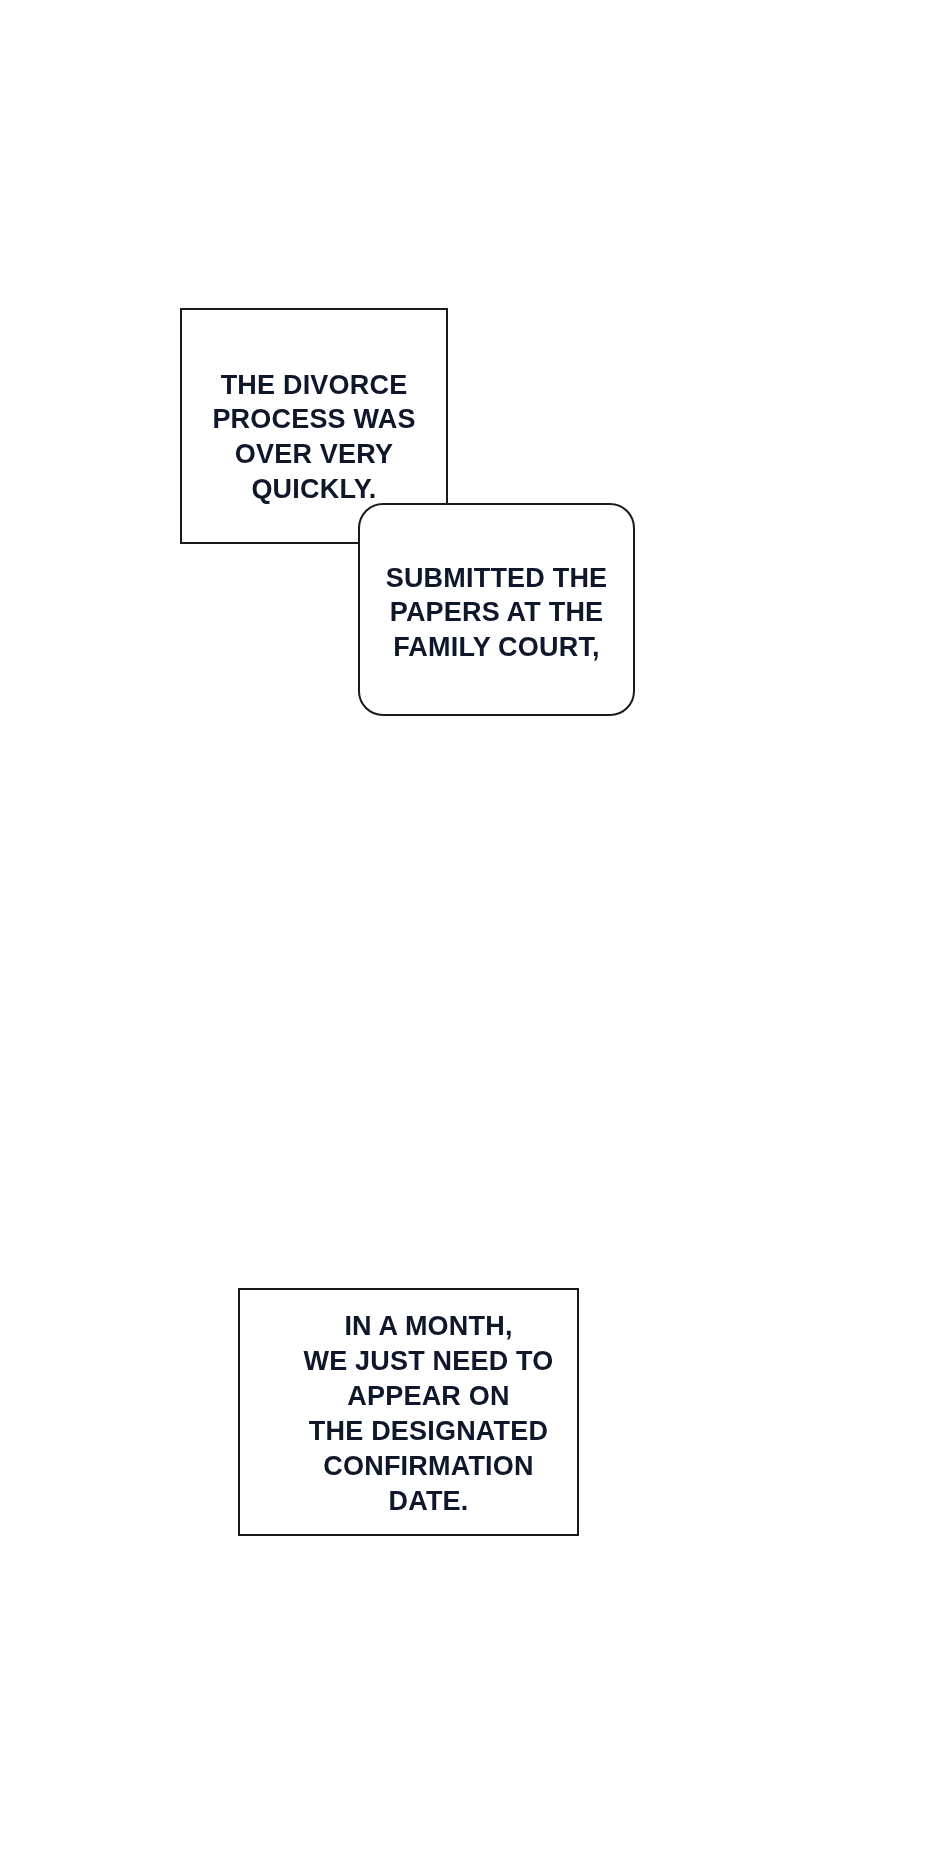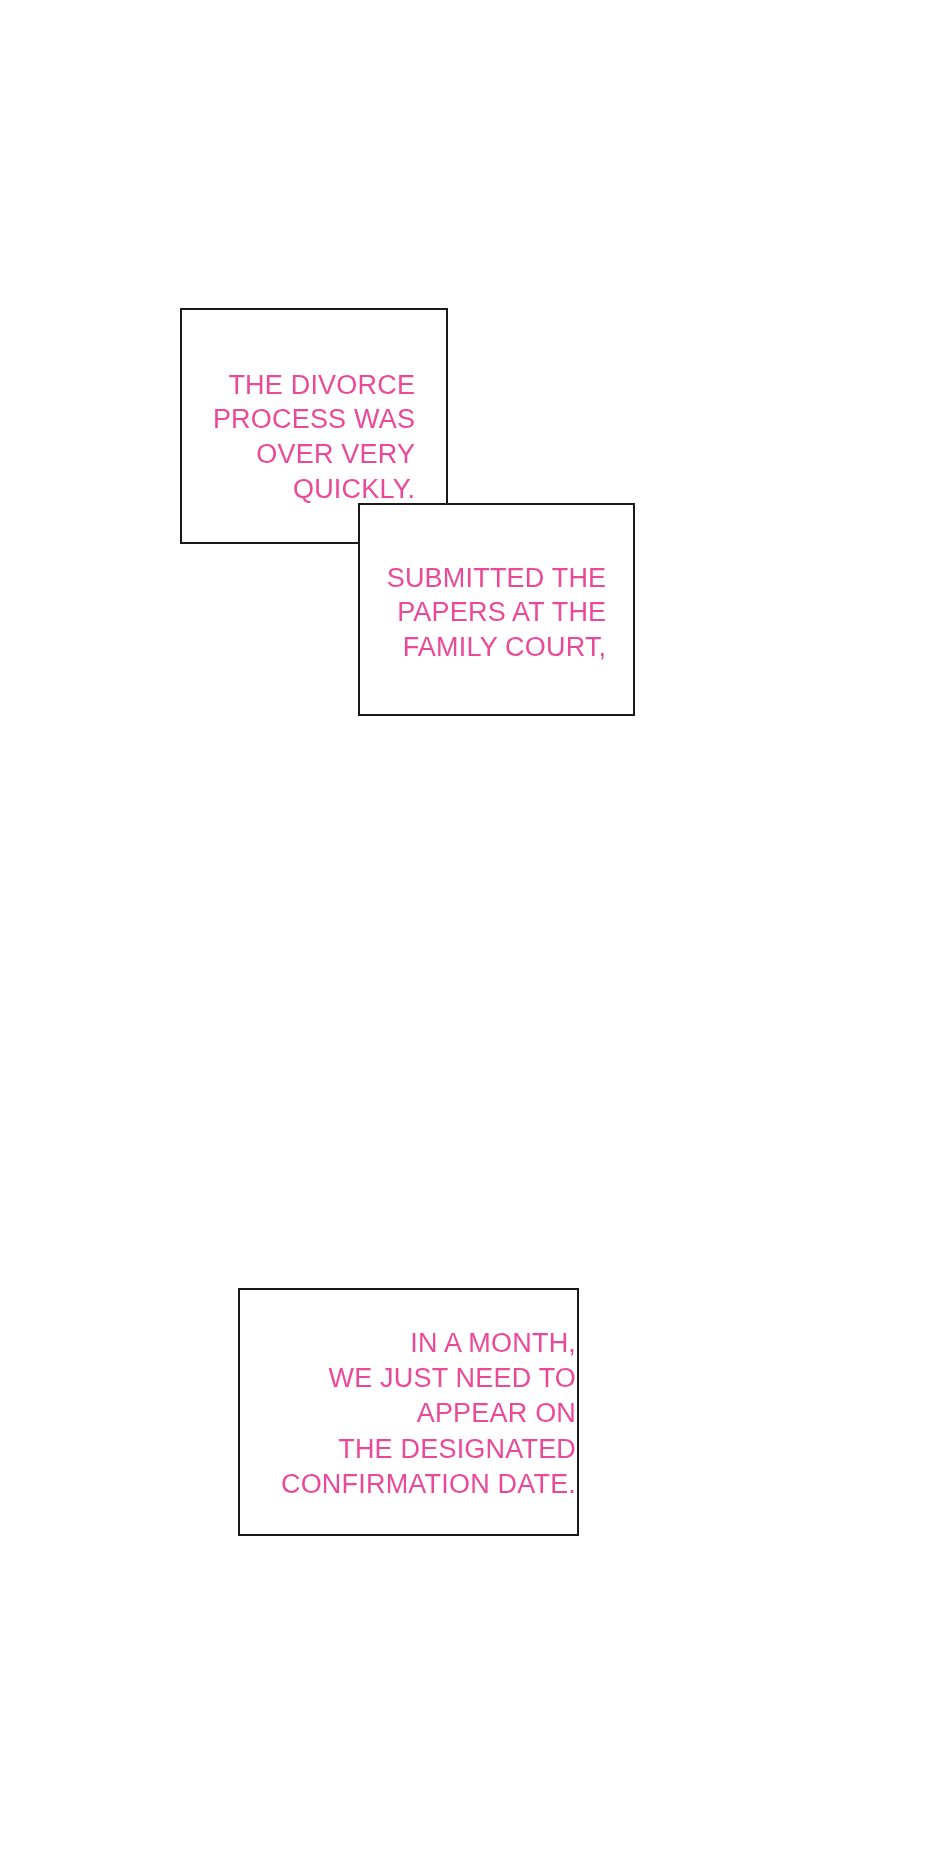--- a/index.html
+++ b/index.html
@@ -25,23 +25,23 @@
     position: absolute;
     background: #ffffff;
     border: 2px solid #1a1a1a;
     box-sizing: border-box;
     display: flex;
     align-items: center;
     justify-content: center;
   }
 
   .panel-text {
-    text-align: right;
-    color: #ec4899;
-    font-weight: 400;
+    text-align: center;
+    color: #0f172a;
+    font-weight: 700;
     letter-spacing: 0.2px;
     white-space: pre-line;
     font-stretch: condensed;
   }
 
   
   #panel-divorce {
     left: 180px;
     top: 308px;
     width: 268px;
@@ -54,20 +54,21 @@
     margin-top: 22px;
   }
 
   
   #panel-court {
     left: 358px;
     top: 503px;
     width: 277px;
     height: 213px;
     z-index: 2;
+    border-radius: 25px;
   }
   #panel-court .panel-text {
     font-size: 27px;
     line-height: 1.28;
     margin-top: 6px;
   }
 
   
   #panel-month {
     left: 238px;

